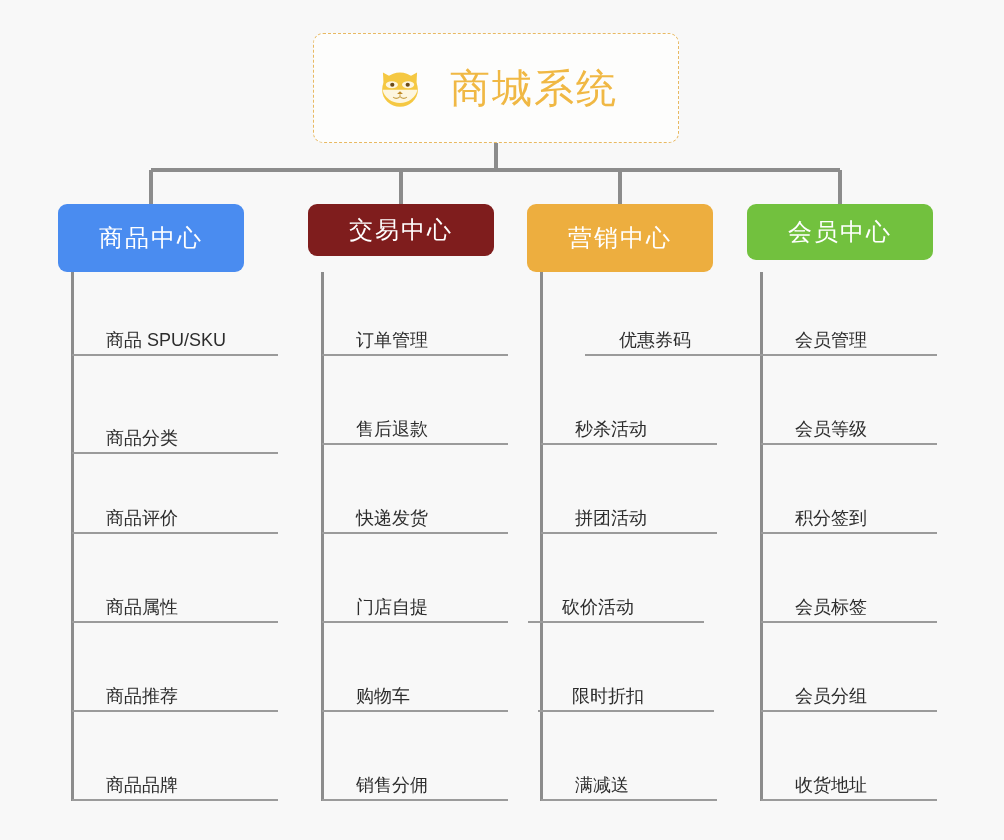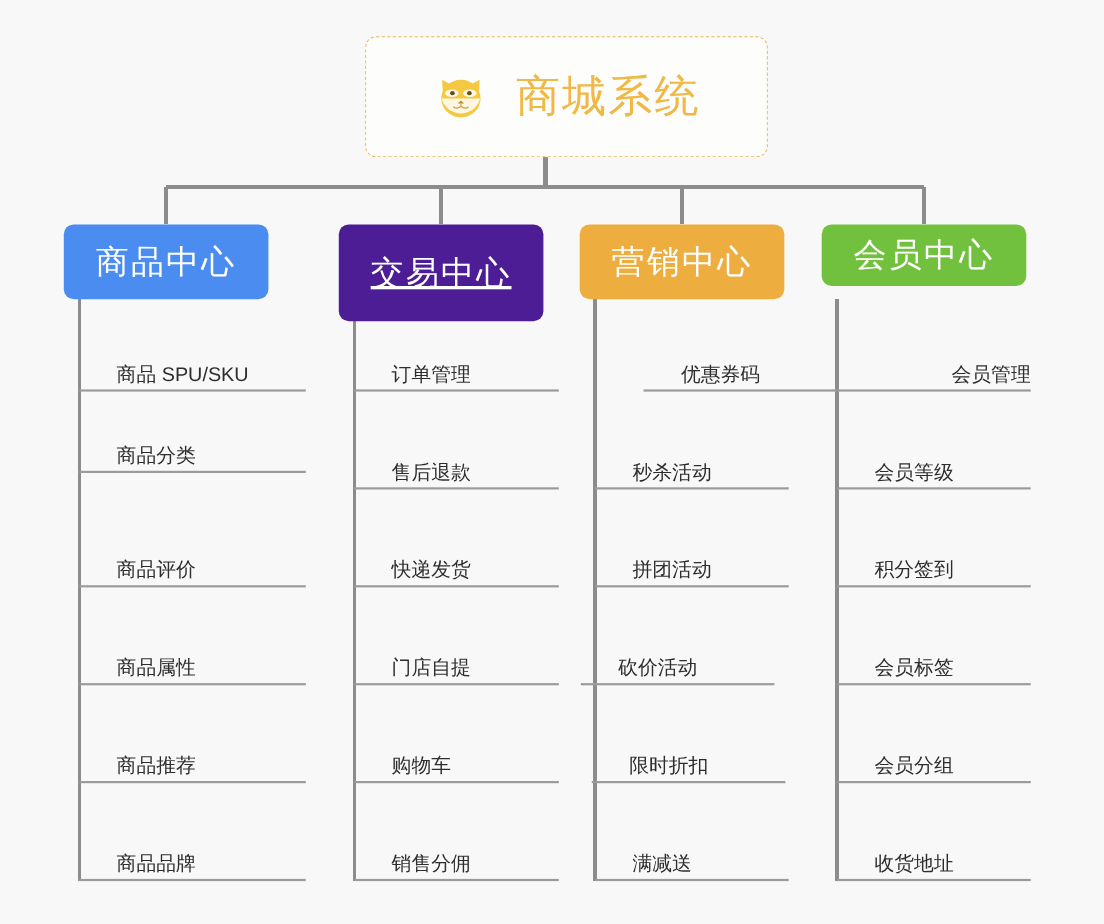--- a/index.html
+++ b/index.html
@@ -30,21 +30,21 @@
     left: 0;
     top: 0;
     width: 1004px;
     height: 840px;
     pointer-events: none;
   }
 
   
   #root-node {
     position: absolute;
-    left: 332px;
+    left: 313px;
     top: 33px;
     width: 366px;
     height: 110px;
     background: #fdfdfc;
     border: 1px dashed #e8b962;
     border-radius: 10px;
     box-sizing: border-box;
     display: flex;
     align-items: center;
     justify-content: center;
@@ -66,21 +66,21 @@
 
   
   .cat-header {
     position: absolute;
     height: 68px;
     border-radius: 9px;
     display: flex;
     align-items: center;
     justify-content: center;
     color: #ffffff;
-    font-size: 30px;
+    font-size: 24px;
     letter-spacing: 2px;
     box-sizing: border-box;
     white-space: nowrap;
   }
 
   
   .leaf-item {
     position: absolute;
     box-sizing: border-box;
     display: flex;
@@ -137,36 +137,36 @@
       <path d="M32 42.6 q4.5 4 8.5 0.6" stroke="#c9a24a" stroke-width="1.3" fill="none"></path>
     </svg>
     <div class="root-title">商城系统</div>
   </div>
 
   <div id="columns-host">
       <div class="cat-header" style="left: 58px; top: 204px; width: 186px; height: 68px; background: rgb(74, 140, 240);">商品中心</div>
       <div class="leaf-item" style="left: 72px; top: 300px; width: 206px; height: 56px;">
         <span class="leaf-label">商品 SPU/SKU</span>
       </div>
-      <div class="leaf-item" style="left: 72px; top: 374px; width: 206px; height: 56px;">
+      <div class="leaf-item" style="left: 72px; top: 398px; width: 206px; height: 56px;">
         <span class="leaf-label">商品分类</span>
       </div>
       <div class="leaf-item" style="left: 72px; top: 478px; width: 206px; height: 56px;">
         <span class="leaf-label">商品评价</span>
       </div>
       <div class="leaf-item" style="left: 72px; top: 567px; width: 206px; height: 56px;">
         <span class="leaf-label">商品属性</span>
       </div>
       <div class="leaf-item" style="left: 72px; top: 656px; width: 206px; height: 56px;">
         <span class="leaf-label">商品推荐</span>
       </div>
       <div class="leaf-item" style="left: 72px; top: 745px; width: 206px; height: 56px;">
         <span class="leaf-label">商品品牌</span>
       </div>
-      <div class="cat-header" style="left: 308px; top: 204px; width: 186px; height: 88px; background: #4c1d95; text-decoration: underline;">交易中心</div>
+      <div class="cat-header" style="left: 308px; top: 204px; width: 186px; height: 52px; background: #7f1d1d;">交易中心</div>
       <div class="leaf-item" style="left: 322px; top: 300px; width: 186px; height: 56px;">
         <span class="leaf-label">订单管理</span>
       </div>
       <div class="leaf-item" style="left: 322px; top: 389px; width: 186px; height: 56px;">
         <span class="leaf-label">售后退款</span>
       </div>
       <div class="leaf-item" style="left: 322px; top: 478px; width: 186px; height: 56px;">
         <span class="leaf-label">快递发货</span>
       </div>
       <div class="leaf-item" style="left: 322px; top: 567px; width: 186px; height: 56px;">
@@ -191,21 +191,21 @@
       <div class="leaf-item" style="left: 528px; top: 567px; width: 176px; height: 56px;">
         <span class="leaf-label">砍价活动</span>
       </div>
       <div class="leaf-item" style="left: 538px; top: 656px; width: 176px; height: 56px;">
         <span class="leaf-label">限时折扣</span>
       </div>
       <div class="leaf-item" style="left: 541px; top: 745px; width: 176px; height: 56px;">
         <span class="leaf-label">满减送</span>
       </div>
       <div class="cat-header" style="left: 747px; top: 204px; width: 186px; height: 56px; background: rgb(114, 193, 62);">会员中心</div>
-      <div class="leaf-item" style="left: 761px; top: 300px; width: 176px; height: 56px; justify-content: flex-end;">
+      <div class="leaf-item" style="left: 761px; top: 300px; width: 176px; height: 56px;">
         <span class="leaf-label">会员管理</span>
       </div>
       <div class="leaf-item" style="left: 761px; top: 389px; width: 176px; height: 56px;">
         <span class="leaf-label">会员等级</span>
       </div>
       <div class="leaf-item" style="left: 761px; top: 478px; width: 176px; height: 56px;">
         <span class="leaf-label">积分签到</span>
       </div>
       <div class="leaf-item" style="left: 761px; top: 567px; width: 176px; height: 56px;">
         <span class="leaf-label">会员标签</span>

